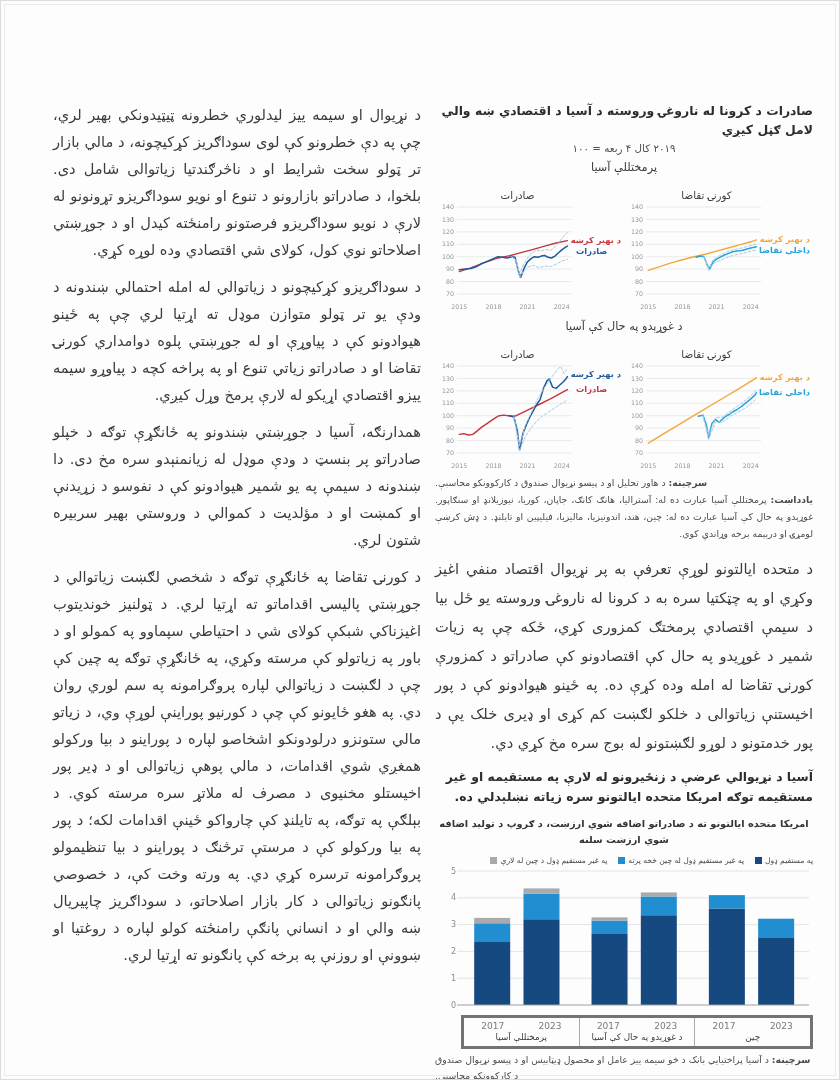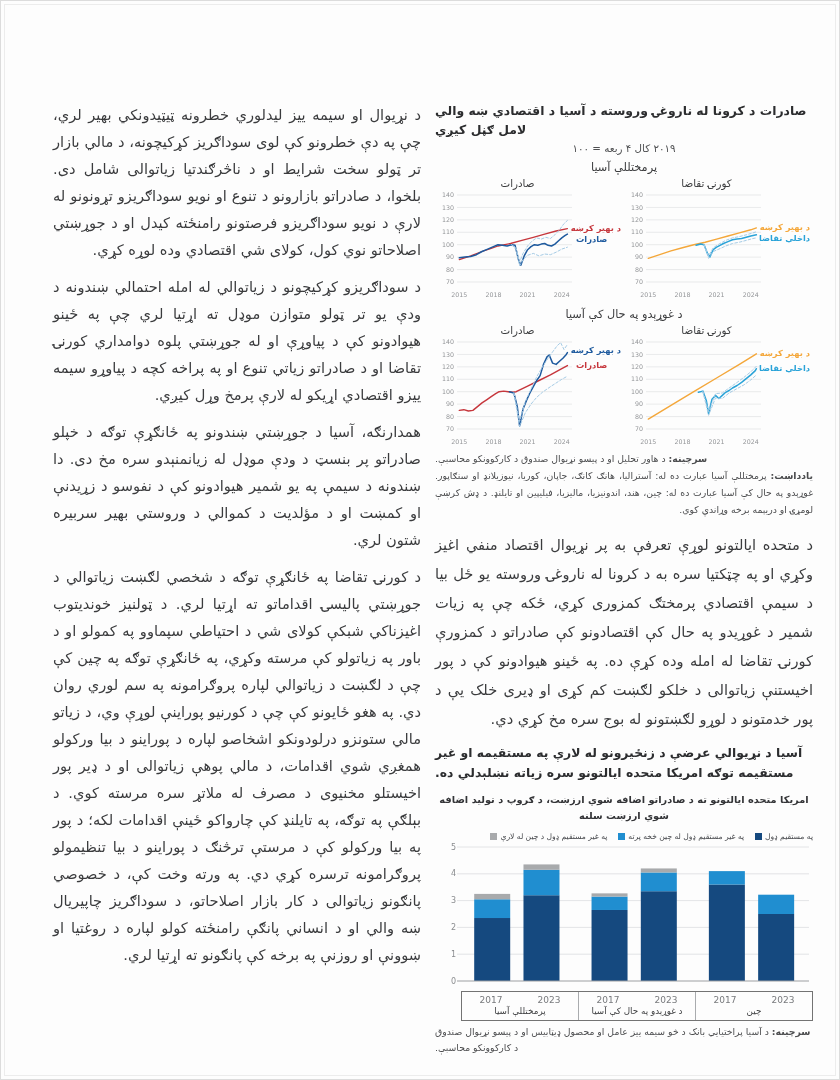--- a/index.html
+++ b/index.html
@@ -6,44 +6,44 @@
   .sheet{position:relative;width:840px;height:1080px;background:#fdfdfd;box-sizing:border-box;
          border:1px solid #dcdcdc;box-shadow:inset 0 0 0 3px #fdfdfd, inset 0 0 0 4px #ececec;
          overflow:hidden;direction:rtl;color:#3c3d3f;}
   .col{position:absolute;top:100px;}
   .col-left{left:52px;width:368px;}
   .col-right{left:434px;width:378px;}
   .body-text{font-size:14.6px;line-height:27px;text-align:justify;margin:0 0 10px 0;color:#3a3b3d;}
   .col-right .body-text{line-height:29px;margin-top:12px;}
 
   
-  .fig-title{font-size:12.4px;font-weight:bold;color:#2c2d2f;text-align:left;line-height:1.55;}
+  .fig-title{font-size:12.4px;font-weight:bold;color:#2c2d2f;text-align:right;line-height:1.55;}
   .fig-subtitle{font-size:10.3px;color:#4f5052;text-align:center;margin-top:3px;}
   .cgroup-title{font-size:11.3px;color:#3c3d3f;text-align:center;margin-top:7px;}
-  .panels{display:flex;direction:ltr;margin-top:1px;}
+  .panels{display:flex;direction:ltr;margin-top:13px;}
   .panel{flex:1;min-width:0;}
   .panel-title{font-size:10.3px;color:#3c3d3f;text-align:center;margin:2px 0 0 0;
                margin-right:46px;padding-left:22px;direction:rtl;}
   .panel-body{display:flex;direction:ltr;}
   .panel-label-zone{width:46px;position:relative;direction:rtl;}
   .series-label{position:absolute;left:1px;width:45px;font-size:8.3px;font-weight:bold;
                 white-space:nowrap;text-align:left;line-height:1;}
   .fig-source{font-size:9.3px;color:#4b4c4e;text-align:left;line-height:1.7;margin-top:3px;}
   .fig-note{font-size:9.3px;color:#4b4c4e;text-align:justify;line-height:1.8;margin-top:1px;}
   .b{font-weight:bold;}
 
   
   .fig2{margin-top:4px;}
   .fig-subtitle2{font-size:9.8px;font-weight:bold;color:#333437;text-align:center;margin-top:10px;line-height:1.6;}
   .legend{display:flex;direction:rtl;justify-content:flex-start;gap:11px;align-items:center;
           margin-top:9px;font-size:7.6px;color:#44464a;}
   .legend-item{display:flex;direction:rtl;align-items:center;gap:3px;white-space:nowrap;}
   .swatch{display:inline-block;width:7px;height:7px;}
   .band{display:flex;direction:ltr;margin-left:20px;width:352px;box-sizing:border-box;
-        border:1px solid #737373;}
+        border:3px solid #737373;}
   .band-cell{flex:1;min-width:0;border-left:1px solid #a9abae;}
   .band-cell:first-child{border-left:none;}
   .band-years{display:flex;direction:ltr;justify-content:space-around;font-size:9px;
               color:#77797c;padding-top:3px;}
   .band-label{text-align:center;font-size:8.8px;color:#3c3d3f;direction:rtl;
               padding:1px 2px 4px 2px;white-space:nowrap;overflow:hidden;}
   svg{display:block;}
 </style>
 </head>
 <body>

